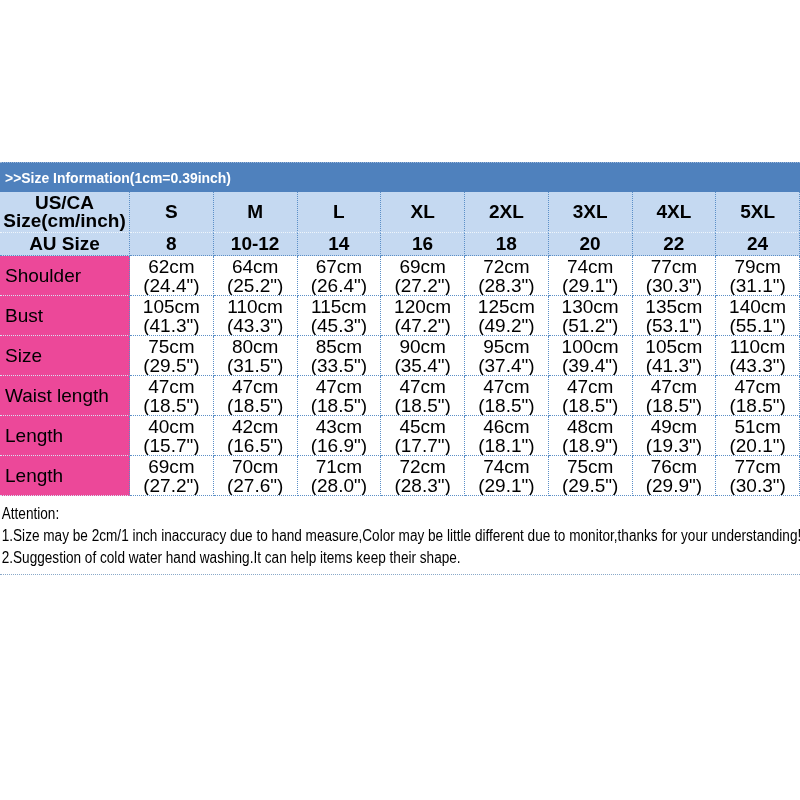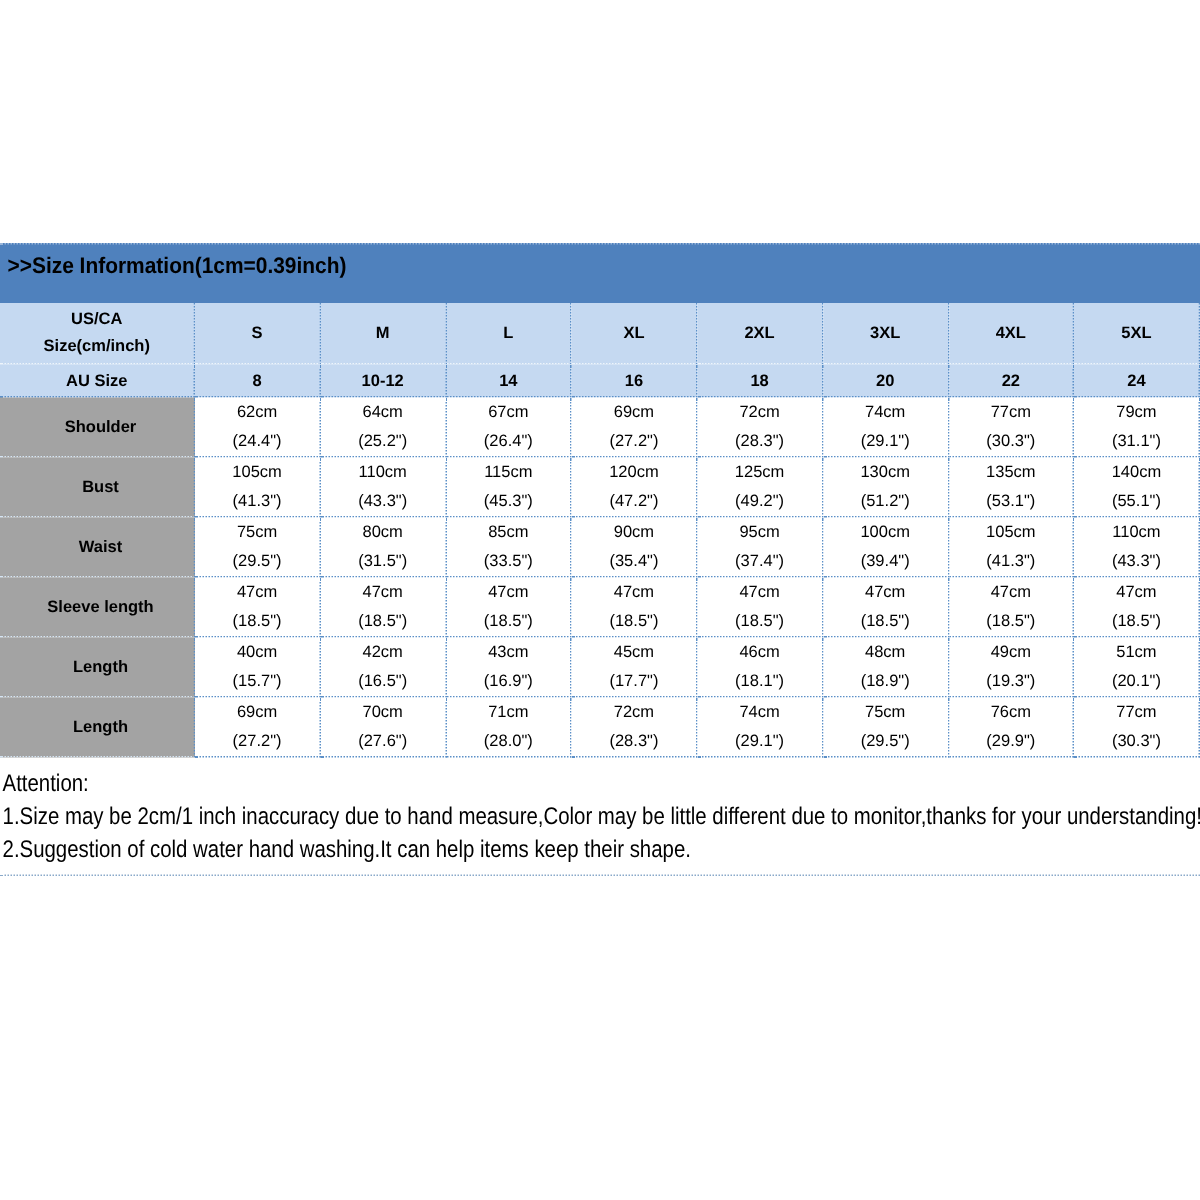--- a/index.html
+++ b/index.html
@@ -10,62 +10,62 @@
     font-family: "Liberation Sans", sans-serif;
     color: #000;
   }
   .page { width: 800px; height: 800px; position: relative; }
   .top-spacer { height: 162px; }
 
   
   .banner {
     background: #4f81bd;
     border-top: 1px dotted #9ab6d9;
-    color: #000000;
+    color: #ffffff;
     font-weight: bold;
     font-size: 15px;
     line-height: 23px;
-    padding: 3px 0 13px 5px;
+    padding: 3px 0 3px 5px;
   }
   .banner .condensed {
     display: inline-block;
     transform: scaleX(0.93);
     transform-origin: 0 50%;
     white-space: nowrap;
   }
 
   
   table.size-table {
     width: 800px;
     border-collapse: separate;
     border-spacing: 0;
     table-layout: fixed;
-    font-size: 11px;
+    font-size: 19px;
   }
   table.size-table col.c-label { width: 130px; }
   table.size-table th, table.size-table td {
     padding: 0;
     border-right: 1px dotted #5b8fc7;
     border-bottom: 1px dotted #5b8fc7;
     text-align: center;
     vertical-align: middle;
     overflow: hidden;
   }
   tr.row-sizes th { background: #c5d9f1; height: 40px; font-weight: bold; line-height: 18px; border-bottom: 1px dotted #eef5fb; }
   tr.row-uk th, tr.row-uk td, tr.row-au th, tr.row-au td {
     background: #c5d9f1; font-weight: bold; height: 21px;
   }
   tr.row-uk th, tr.row-uk td { border-bottom: 1px dotted #f4f8fd; }
   tr.row-au th, tr.row-au td { border-bottom: 1px dotted #5b8fc7; }
 
   tr.row-measure td { background: #ffffff; height: 39px; line-height: 19px; font-weight: normal; }
   tr.row-measure th.m-label {
-    background: #a3a3a3;
-    font-weight: bold;
-    text-align: center;
+    background: #ec4899;
+    font-weight: normal;
+    text-align: left;
     padding-left: 5px;
     border-bottom: 1px dotted #d5e5f4;
     border-right: 1px dotted #5b8fc7;
   }
   .cell-line { display: block; }
 
   
   .attention {
     margin-top: 7px;
     border-bottom: 1px dotted #8aa9c9;
@@ -196,21 +196,21 @@
           <td>
             <span class="cell-line">135cm</span>
             <span class="cell-line">(53.1")</span>
           </td>
           <td>
             <span class="cell-line">140cm</span>
             <span class="cell-line">(55.1")</span>
           </td>
         </tr>
         <tr class="row-measure">
-          <th class="m-label">Waist</th>
+          <th class="m-label">Size</th>
           <td>
             <span class="cell-line">75cm</span>
             <span class="cell-line">(29.5")</span>
           </td>
           <td>
             <span class="cell-line">80cm</span>
             <span class="cell-line">(31.5")</span>
           </td>
           <td>
             <span class="cell-line">85cm</span>
@@ -231,21 +231,21 @@
           <td>
             <span class="cell-line">105cm</span>
             <span class="cell-line">(41.3")</span>
           </td>
           <td>
             <span class="cell-line">110cm</span>
             <span class="cell-line">(43.3")</span>
           </td>
         </tr>
         <tr class="row-measure">
-          <th class="m-label">Sleeve length</th>
+          <th class="m-label">Waist length</th>
           <td>
             <span class="cell-line">47cm</span>
             <span class="cell-line">(18.5")</span>
           </td>
           <td>
             <span class="cell-line">47cm</span>
             <span class="cell-line">(18.5")</span>
           </td>
           <td>
             <span class="cell-line">47cm</span>

